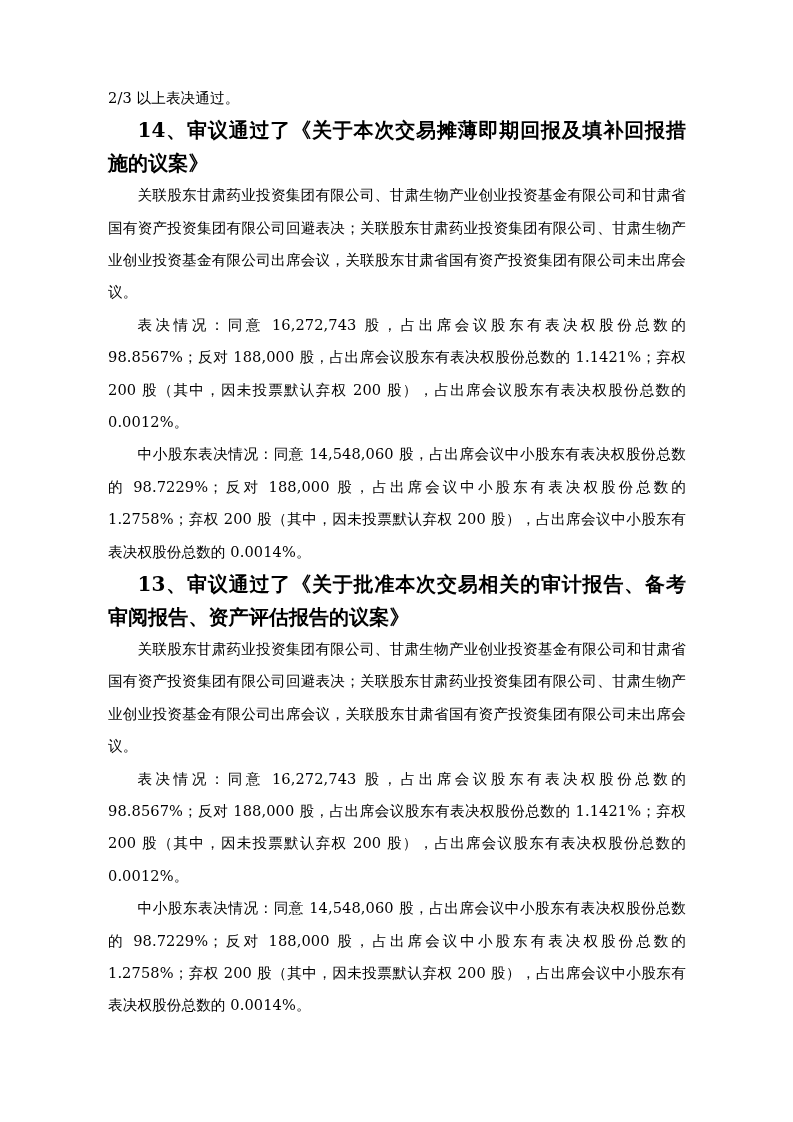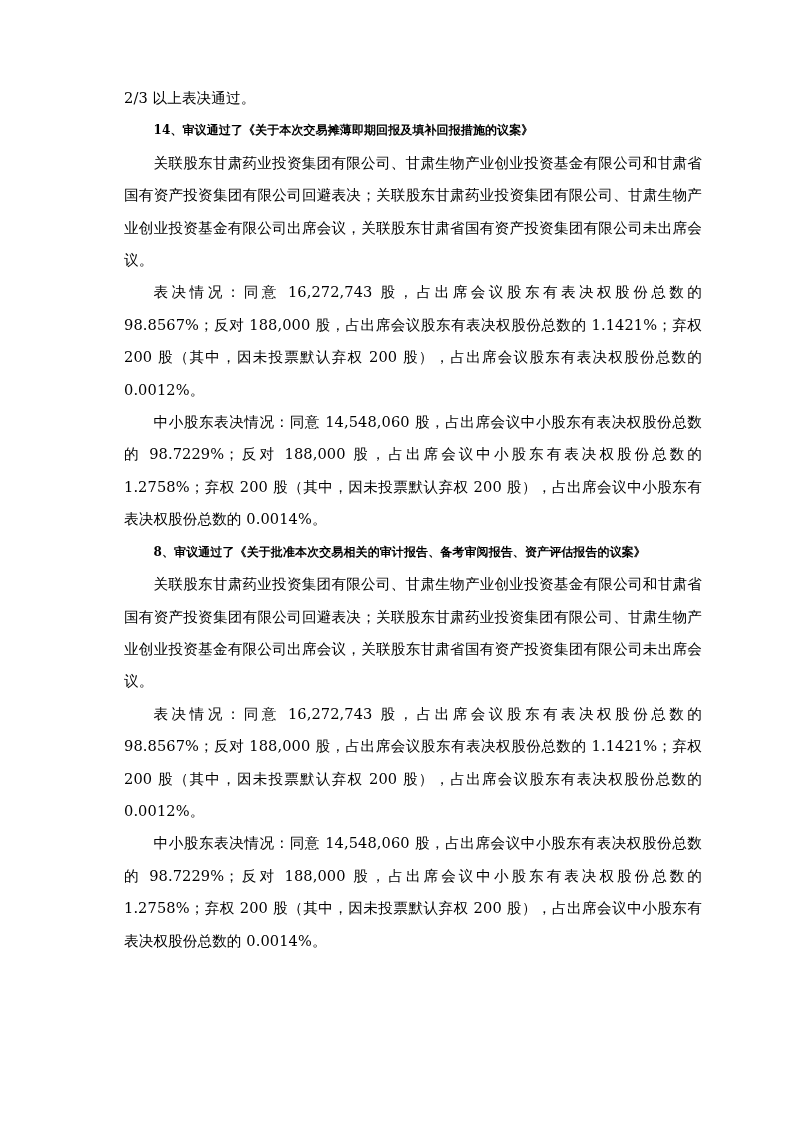--- a/index.html
+++ b/index.html
@@ -13,37 +13,37 @@
     background: #ffffff;
     margin: 0 auto;
     position: relative;
     box-sizing: border-box;
     font-family: "DejaVu Serif", "Liberation Serif", serif;
     color: #000000;
     overflow: hidden;
   }
   .content {
     position: absolute;
-    left: 124px;
+    left: 108px;
     top: 82px;
     width: 578px;
   }
   .para {
     font-size: 14.6px;
     line-height: 32.4px;
     text-align: justify;
     text-justify: inter-ideograph;
     margin: 0;
     letter-spacing: 0.1px;
   }
   .indent2 {
     text-indent: 29.5px;
   }
   .heading {
-    font-size: 12px;
+    font-size: 20px;
     line-height: 32.4px;
     font-weight: bold;
     text-indent: 29.5px;
     text-align: justify;
     text-justify: inter-ideograph;
     margin: 0;
     letter-spacing: 0.1px;
   }
 </style>
 </head>
@@ -56,21 +56,21 @@
 
     <p class="heading">14、审议通过了《关于本次交易摊薄即期回报及填补回报措施的议案》</p>
 
     <p class="para indent2">关联股东甘肃药业投资集团有限公司、甘肃生物产业创业投资基金有限公司和甘肃省国有资产投资集团有限公司回避表决；关联股东甘肃药业投资集团有限公司、甘肃生物产业创业投资基金有限公司出席会议，关联股东甘肃省国有资产投资集团有限公司未出席会议。</p>
 
     <p class="para indent2">表决情况：同意 16,272,743 股，占出席会议股东有表决权股份总数的 98.8567%；反对 188,000 股，占出席会议股东有表决权股份总数的 1.1421%；弃权 200 股（其中，因未投票默认弃权 200 股），占出席会议股东有表决权股份总数的 0.0012%。</p>
 
     <p class="para indent2">中小股东表决情况：同意 14,548,060 股，占出席会议中小股东有表决权股份总数的 98.7229%；反对 188,000 股，占出席会议中小股东有表决权股份总数的 1.2758%；弃权 200 股（其中，因未投票默认弃权 200 股），占出席会议中小股东有表决权股份总数的 0.0014%。</p>
 
 
-    <p class="heading">8、审议通过了《关于批准本次交易相关的审计报告、备考审阅报告、资产评估报告的议案》</p>
+    <p class="heading">13、审议通过了《关于批准本次交易相关的审计报告、备考审阅报告、资产评估报告的议案》</p>
 
     <p class="para indent2">关联股东甘肃药业投资集团有限公司、甘肃生物产业创业投资基金有限公司和甘肃省国有资产投资集团有限公司回避表决；关联股东甘肃药业投资集团有限公司、甘肃生物产业创业投资基金有限公司出席会议，关联股东甘肃省国有资产投资集团有限公司未出席会议。</p>
 
     <p class="para indent2">表决情况：同意 16,272,743 股，占出席会议股东有表决权股份总数的 98.8567%；反对 188,000 股，占出席会议股东有表决权股份总数的 1.1421%；弃权 200 股（其中，因未投票默认弃权 200 股），占出席会议股东有表决权股份总数的 0.0012%。</p>
 
     <p class="para indent2">中小股东表决情况：同意 14,548,060 股，占出席会议中小股东有表决权股份总数的 98.7229%；反对 188,000 股，占出席会议中小股东有表决权股份总数的 1.2758%；弃权 200 股（其中，因未投票默认弃权 200 股），占出席会议中小股东有表决权股份总数的 0.0014%。</p>
 
   </div>
 </div>
 

